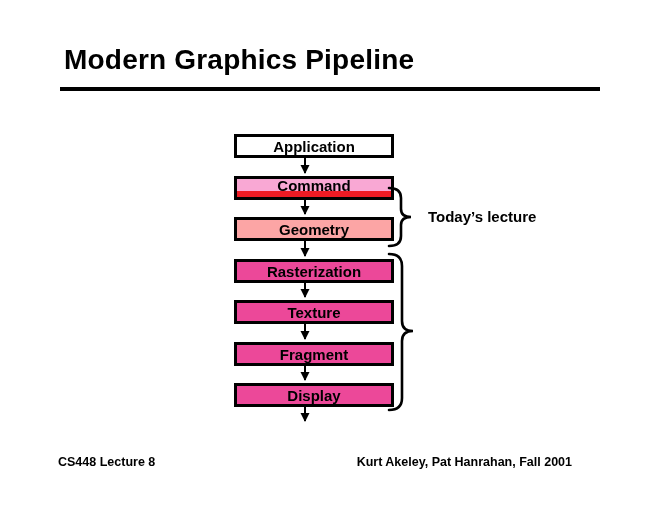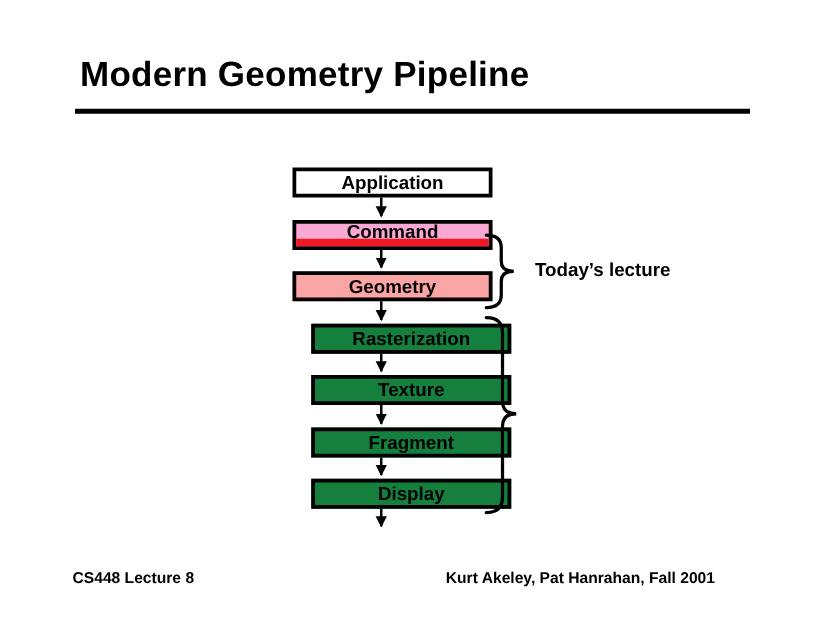--- a/index.html
+++ b/index.html
@@ -14,38 +14,38 @@
   .title-rule{position:absolute;left:60px;top:87px;width:540px;height:4px;background:#000;}
   .stage{
     position:absolute;left:234px;width:160px;height:24px;box-sizing:border-box;
     border:3px solid #000;display:flex;align-items:center;justify-content:center;
     font-size:15px;font-weight:bold;white-space:nowrap;
   }
   .f-white{background:#ffffff;}
   .f-stripe{background:#f9a8d4;padding-bottom:5px;}
   .f-stripe::after{content:"";position:absolute;left:0;right:0;bottom:0;height:6px;background:#EE1B24;}
   .f-red{background:#fca5a5;}
-  .f-gray{background:#15803d;margin-left:15px;}
+  .f-gray{background:#ec4899;}
   .st-0{top:134px;} .st-1{top:176px;} .st-2{top:217px;}
   .st-3{top:259px;} .st-4{top:300px;} .st-5{top:342px;} .st-6{top:383px;}
   .overlay{position:absolute;left:0;top:0;width:660px;height:510px;pointer-events:none;}
   .brace-label{
     position:absolute;font-size:15px;font-weight:bold;white-space:nowrap;
   }
   .bl-0{left:428px;top:208px;}
   .bl-1{left:432px;top:323px;}
   .footer-left{position:absolute;left:58px;top:455px;font-size:12.5px;font-weight:bold;}
   .footer-right{position:absolute;right:88px;top:455px;font-size:12.5px;font-weight:bold;white-space:nowrap;}
 </style>
 </head>
 <body>
 
 <div class="slide">
 
-  <div class="title">Modern Geometry Pipeline</div>
+  <div class="title">Modern Graphics Pipeline</div>
   <div class="title-rule"></div>
 
   <div class="stage st-0 f-white">Application</div>
   <div class="stage st-1 f-stripe">Command</div>
   <div class="stage st-2 f-red">Geometry</div>
   <div class="stage st-3 f-gray">Rasterization</div>
   <div class="stage st-4 f-gray">Texture</div>
   <div class="stage st-5 f-gray">Fragment</div>
   <div class="stage st-6 f-gray">Display</div>
 

